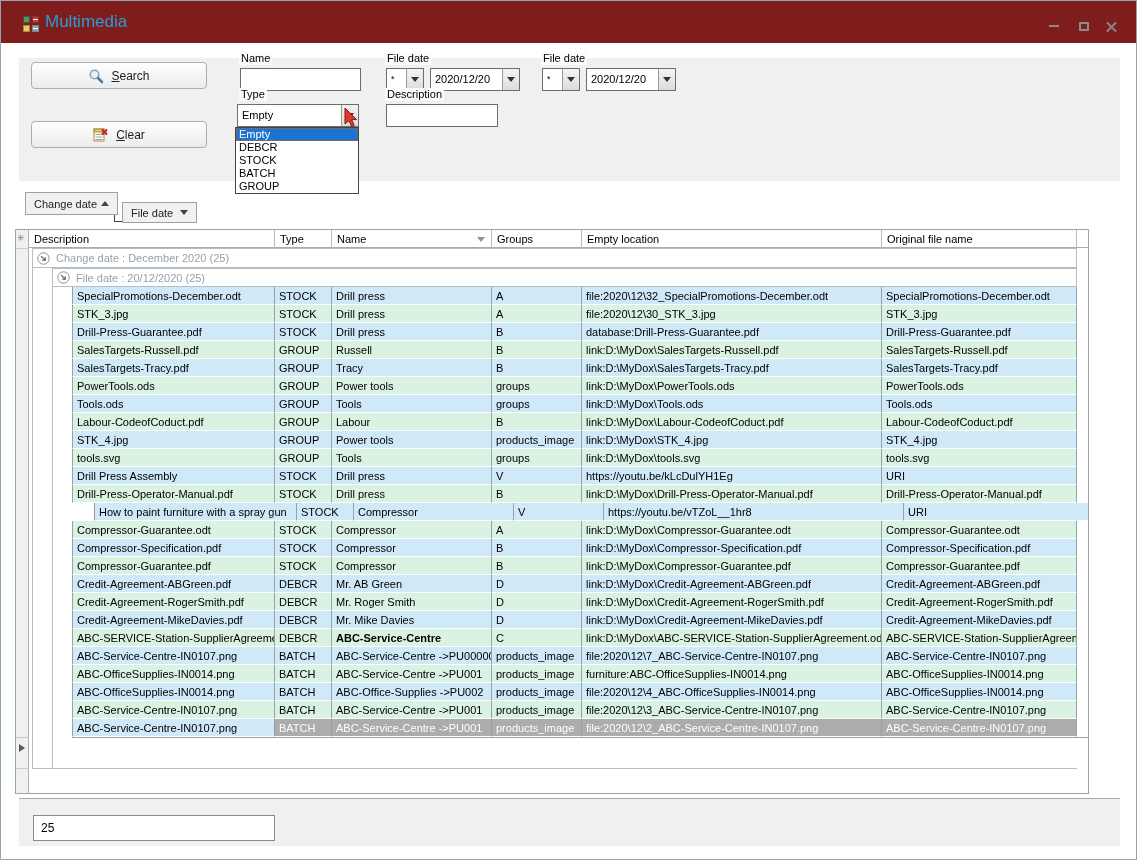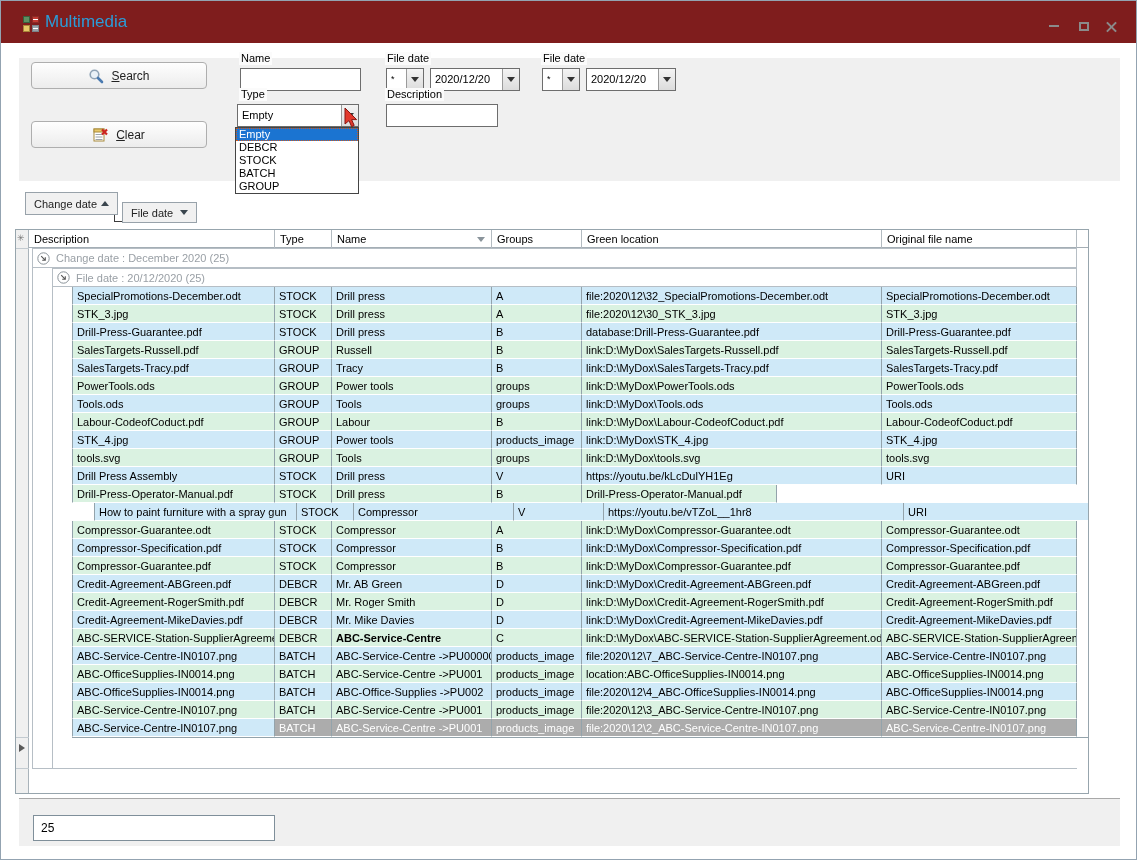--- a/index.html
+++ b/index.html
@@ -201,21 +201,21 @@
           <span>Type</span>
         </div>
         <div class="hcell" style="width: 160px;">
           <span>Name</span>
           <span class="filter-arrow"></span>
         </div>
         <div class="hcell" style="width: 90px;">
           <span>Groups</span>
         </div>
         <div class="hcell" style="width: 300px;">
-          <span>Green location</span>
+          <span>Empty location</span>
         </div>
         <div class="hcell" style="width: 195px;">
           <span>Original file name</span>
         </div>
       </div>
 
     <div class="group-row" style="left:16px; top:18px; width:1045px; height:20px;">
       <svg class="gicon" viewBox="0 0 13 13">
         <circle cx="6.5" cy="6.5" r="5.7" fill="#fff" stroke="#8a9298"></circle>
         <path d="M4.2,4.2 L8.3,8.3 M8.3,5.2 L8.3,8.3 L5.2,8.3" fill="none" stroke="#555" stroke-width="1.1"></path>
@@ -321,20 +321,21 @@
           <div class="cell" style="width: 160px;">Drill press</div>
           <div class="cell" style="width: 90px;">V</div>
           <div class="cell" style="width: 300px;">https://youtu.be/kLcDulYH1Eg</div>
           <div class="cell" style="width: 195px;">URI</div>
         </div>
         <div class="grow green">
           <div class="cell" style="width: 203px;">Drill-Press-Operator-Manual.pdf</div>
           <div class="cell" style="width: 57px;">STOCK</div>
           <div class="cell" style="width: 160px;">Drill press</div>
           <div class="cell" style="width: 90px;">B</div>
+          <div class="cell" style="width: 300px;">link:D:\MyDox\Drill-Press-Operator-Manual.pdf</div>
           <div class="cell" style="width: 195px;">Drill-Press-Operator-Manual.pdf</div>
         </div>
         <div class="grow blue">
           <div class="cell" style="width: 203px; margin-left: 22px;">How to paint furniture with a spray gun</div>
           <div class="cell" style="width: 57px;">STOCK</div>
           <div class="cell" style="width: 160px;">Compressor</div>
           <div class="cell" style="width: 90px;">V</div>
           <div class="cell" style="width: 300px;">https://youtu.be/vTZoL__1hr8</div>
           <div class="cell" style="width: 195px;">URI</div>
         </div>
@@ -400,21 +401,21 @@
           <div class="cell" style="width: 160px;">ABC-Service-Centre -&gt;PU000001</div>
           <div class="cell" style="width: 90px;">products_image</div>
           <div class="cell" style="width: 300px;">file:2020\12\7_ABC-Service-Centre-IN0107.png</div>
           <div class="cell" style="width: 195px;">ABC-Service-Centre-IN0107.png</div>
         </div>
         <div class="grow green">
           <div class="cell" style="width: 203px;">ABC-OfficeSupplies-IN0014.png</div>
           <div class="cell" style="width: 57px;">BATCH</div>
           <div class="cell" style="width: 160px;">ABC-Service-Centre -&gt;PU001</div>
           <div class="cell" style="width: 90px;">products_image</div>
-          <div class="cell" style="width: 300px;">location:ABC-OfficeSupplies-IN0014.png</div>
+          <div class="cell" style="width: 300px;">furniture:ABC-OfficeSupplies-IN0014.png</div>
           <div class="cell" style="width: 195px;">ABC-OfficeSupplies-IN0014.png</div>
         </div>
         <div class="grow blue">
           <div class="cell" style="width: 203px;">ABC-OfficeSupplies-IN0014.png</div>
           <div class="cell" style="width: 57px;">BATCH</div>
           <div class="cell" style="width: 160px;">ABC-Office-Supplies -&gt;PU002</div>
           <div class="cell" style="width: 90px;">products_image</div>
           <div class="cell" style="width: 300px;">file:2020\12\4_ABC-OfficeSupplies-IN0014.png</div>
           <div class="cell" style="width: 195px;">ABC-OfficeSupplies-IN0014.png</div>
         </div>

